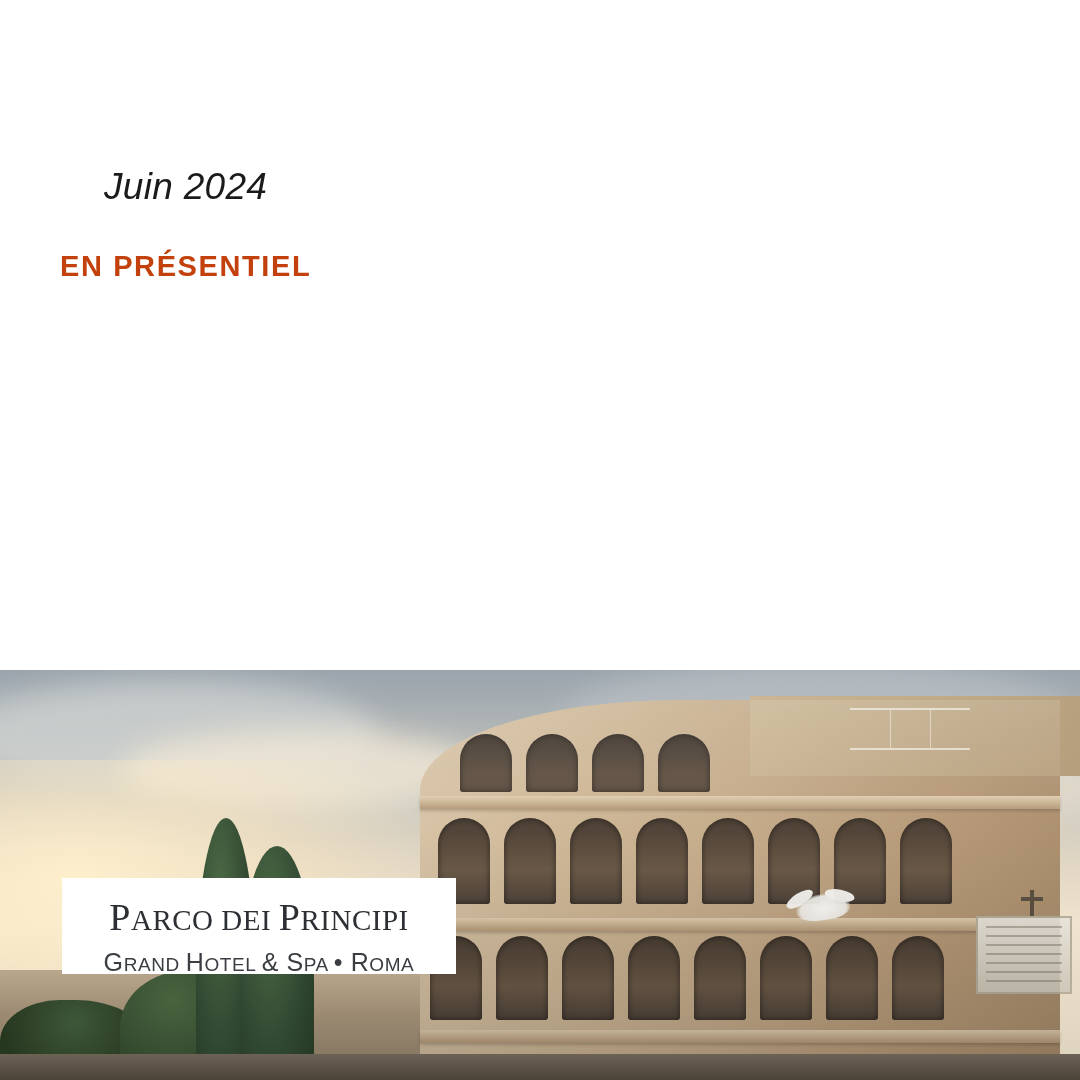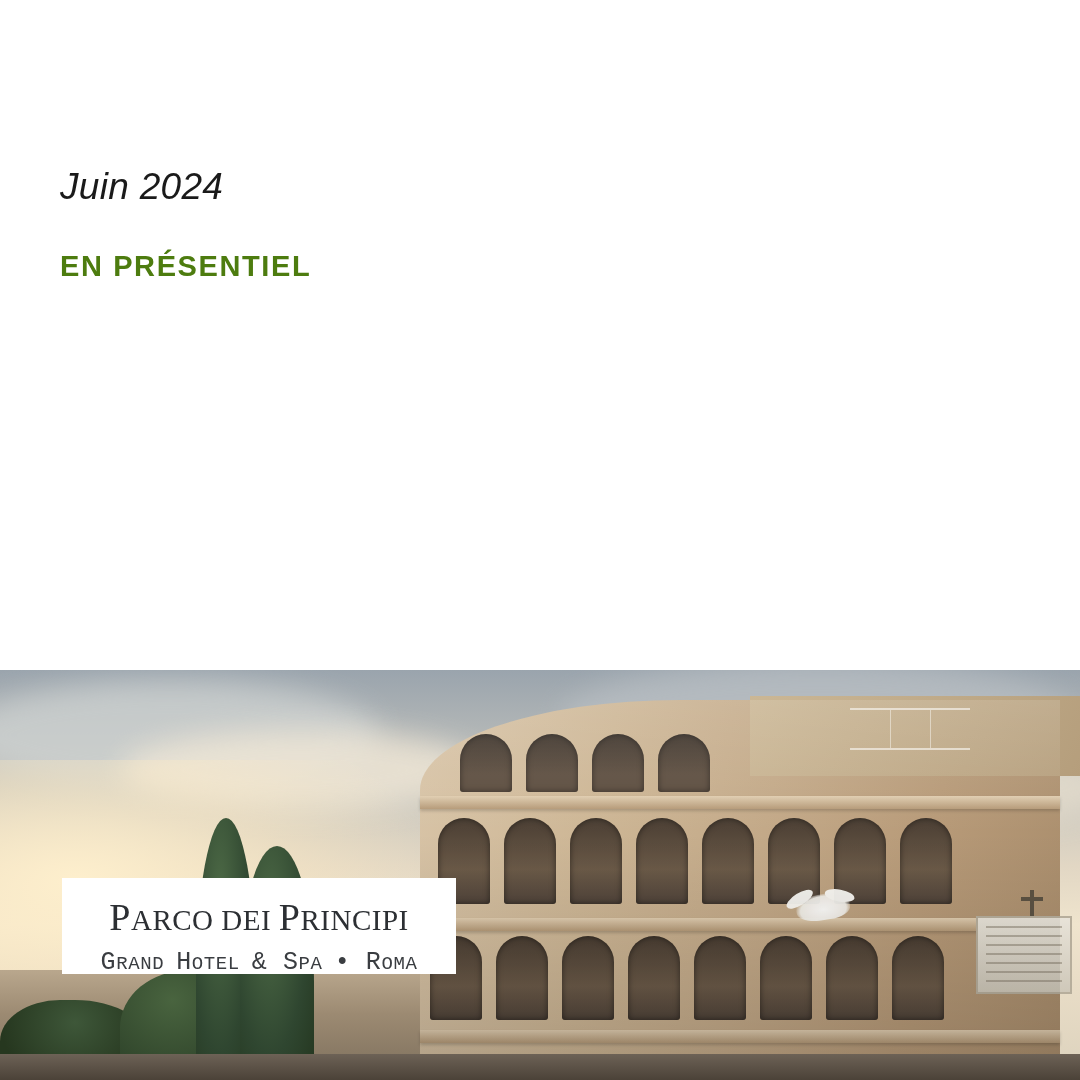--- a/index.html
+++ b/index.html
@@ -33,27 +33,28 @@
     text-transform: uppercase;
     white-space: pre-line;
   }
   .date {
     margin-top: 62px;
     font-size: 37px;
     font-style: italic;
     color: #1a1a1a;
     font-weight: 400;
     letter-spacing: 0.3px;
+    margin-left: 44px;
   }
   .mode {
     margin-top: 42px;
     font-size: 29px;
     font-weight: bold;
     letter-spacing: 1.6px;
-    color: #4d7c0f;
+    color: #c2410c;
     text-transform: uppercase;
   }
   .location-line {
     margin-top: 10px;
     font-size: 29px;
     letter-spacing: 1.6px;
     color: #111111;
     text-transform: uppercase;
     white-space: nowrap;
   }
@@ -261,21 +262,21 @@
     white-space: nowrap;
   }
   .logo-main .sc { font-size: 29px; }
   .logo-rule {
     width: 330px;
     height: 1px;
     background: #6f7378;
     margin: 5px 0 4px;
   }
   .logo-sub {
-    font-family: Liberation Mono, monospace;
+    font-family: Liberation Sans, sans-serif;
     font-size: 25px;
     color: #3a3d41;
     letter-spacing: 0.6px;
     white-space: nowrap;
   }
   .logo-sub .sc { font-size: 19px; }
 </style>
 </head>
 <body>
 

